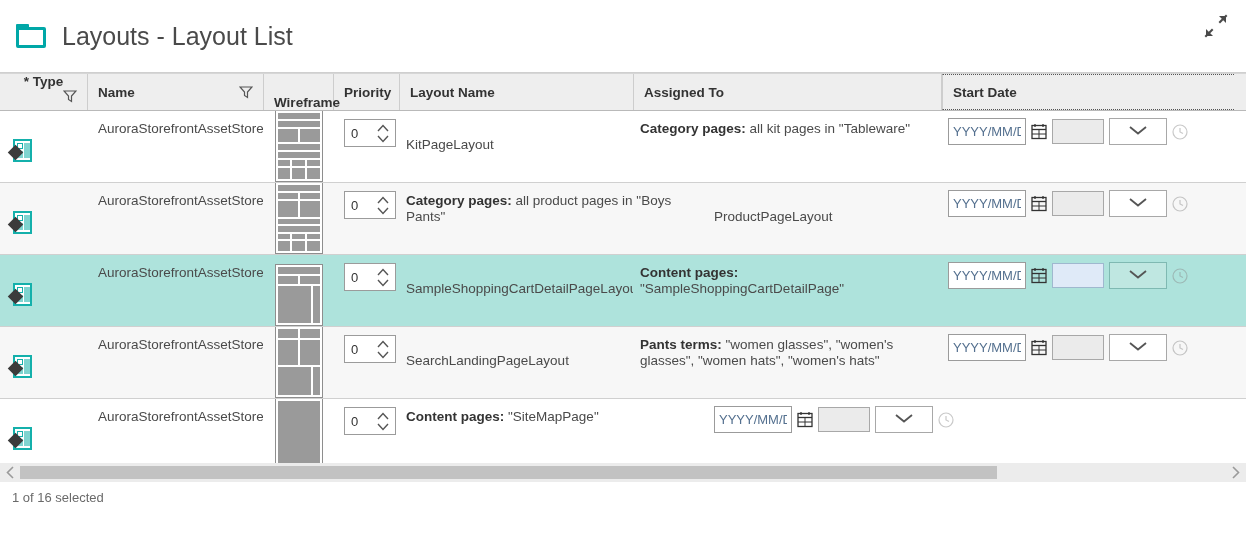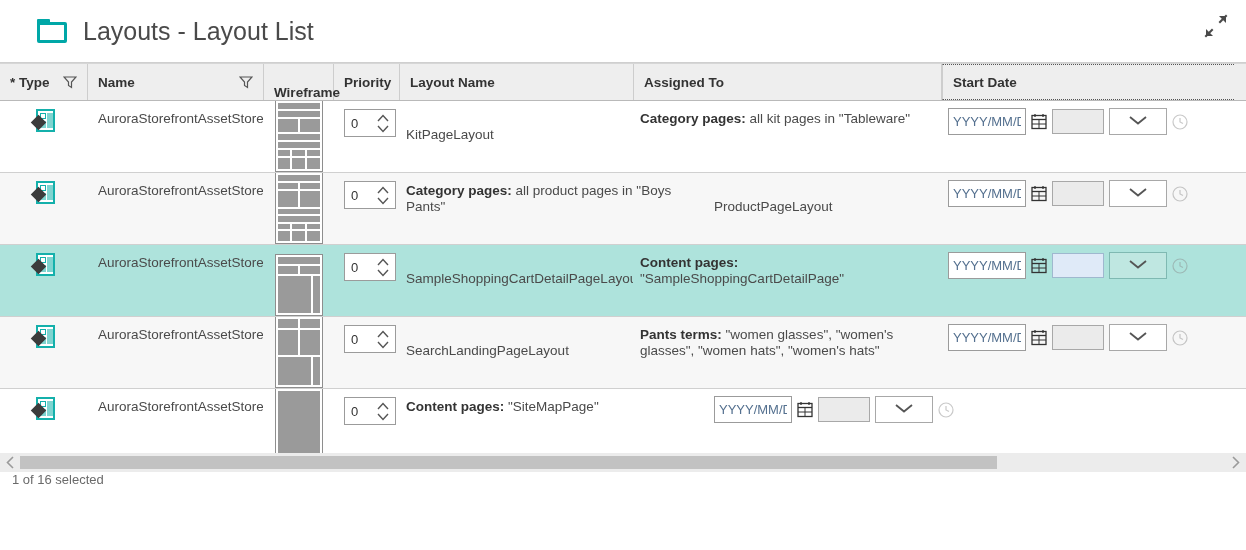--- a/index.html
+++ b/index.html
@@ -7,24 +7,24 @@
     margin: 0; padding: 0;
     width: 1246px; height: 550px;
     background: #ffffff;
     font-family: "Liberation Sans", sans-serif;
     overflow: hidden;
   }
 
   
   .page-header {
     position: relative;
-    height: 62px;
+    height: 72px;
     display: flex;
     align-items: center;
-    padding-left: 37px;
+    padding-left: 16px;
     background: #ffffff;
   }
   .folder-icon { width: 30px; height: 24px; position: relative; flex: 0 0 auto; }
   .folder-icon .tab {
     position: absolute; left: 0; top: 0;
     width: 13px; height: 5px;
     background: #00a7a7;
     border-radius: 1px 1px 0 0;
   }
   .folder-icon .body {
@@ -80,21 +80,21 @@
     border-left: 1px solid #cdcdcd;
     border-right: none;
   }
   .th .filter-ico {
     margin-left: auto;
     width: 14px; height: 14px;
     flex: 0 0 auto;
   }
 
   
-  .c-type  { width: 88px; justify-content: flex-start; }
+  .c-type  { width: 88px; justify-content: flex-start; flex-direction: column; }
   .c-store { width: 176px; }
   .c-wire  { width: 70px; align-items: flex-end; }
   .c-prio  { width: 66px; }
   .c-name  { width: 234px; }
   .c-assign{ width: 308px; }
   .c-date  { width: 292px; }
 
   .rows { position: relative; }
   .tr {
     display: flex;
@@ -233,20 +233,21 @@
     position: absolute; left: 0; top: 0;
     width: 81%; height: 13px;
     background: #c2c2c2;
   }
   .statusbar {
     position: absolute;
     left: 0; bottom: 0;
     width: 1246px; height: 30px;
     background: #ffffff;
     display: flex;
+    align-items: center;
     padding-left: 12px;
     font-size: 13px;
     color: #6a6a6a;
   }
 </style>
 </head>
 <body>
 
 <div class="page-header">
   <span class="folder-icon">

